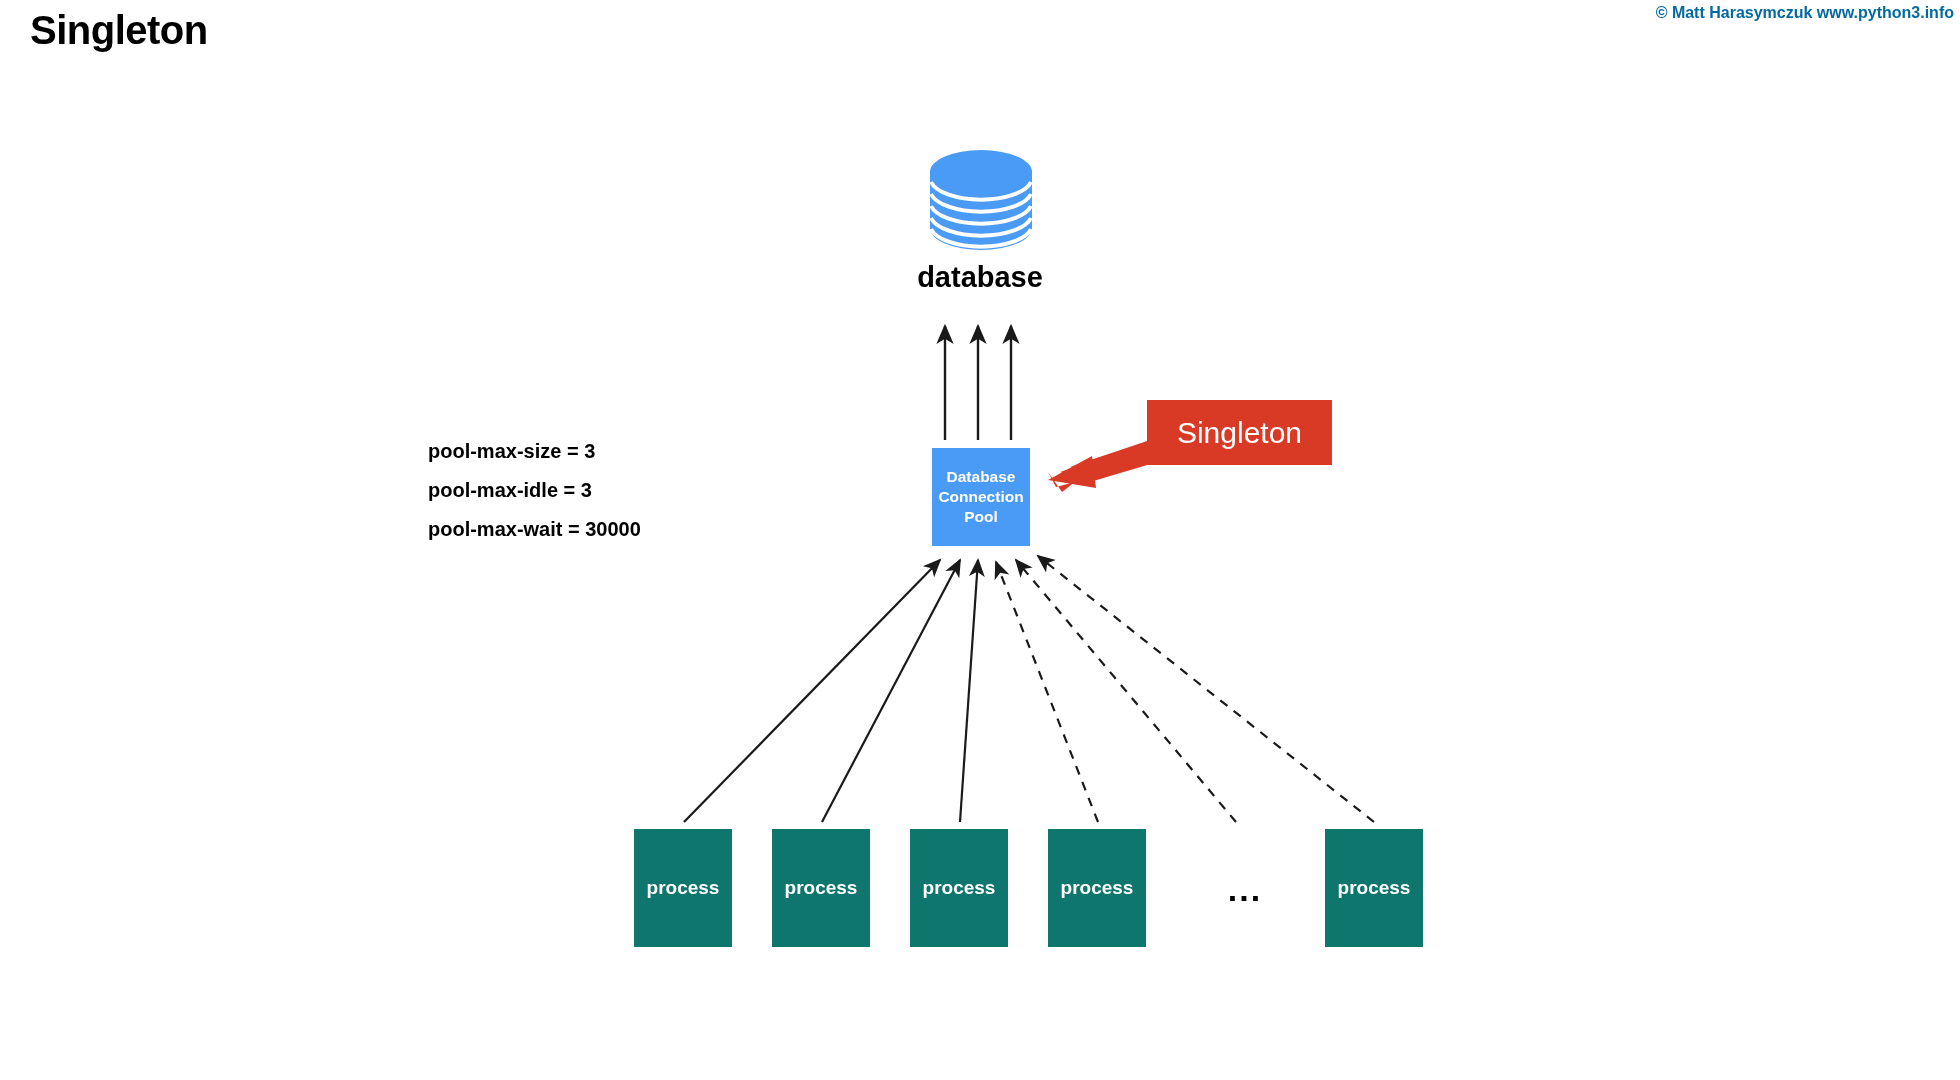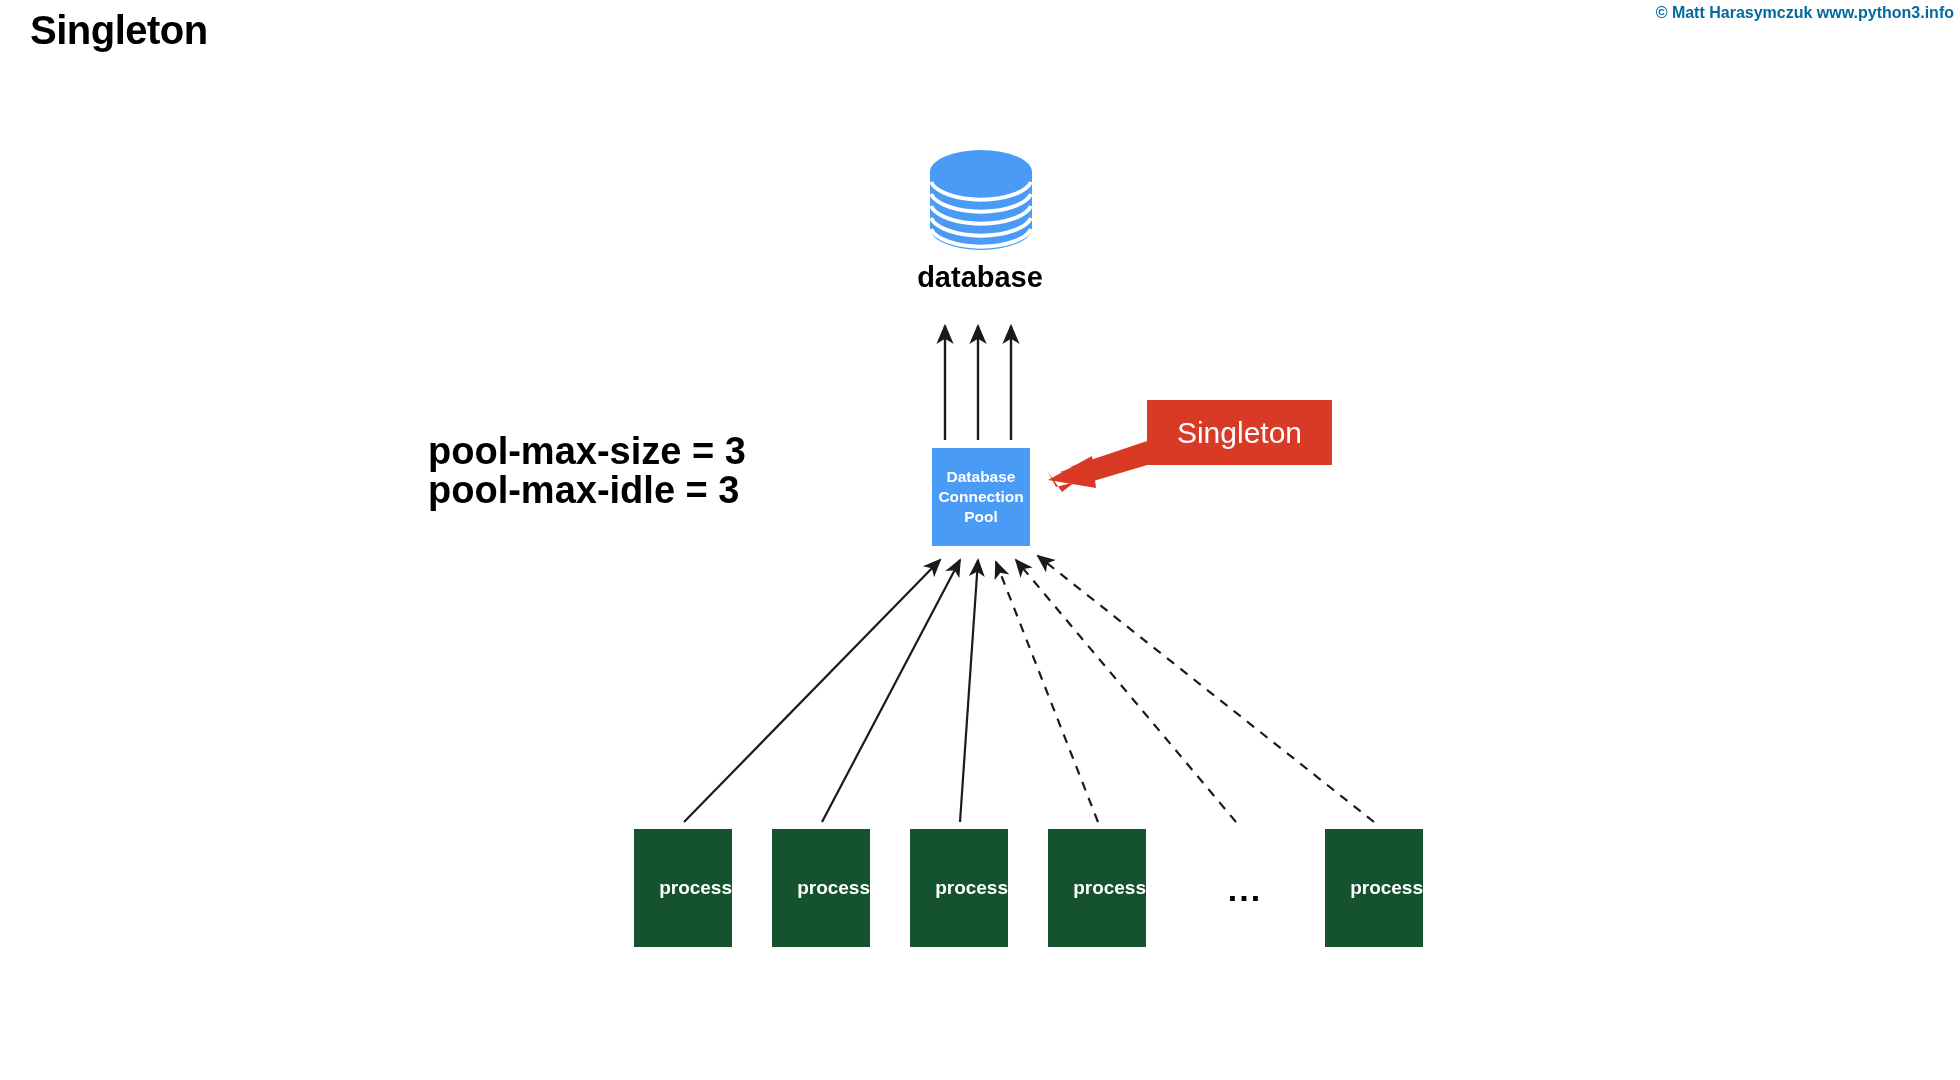--- a/index.html
+++ b/index.html
@@ -106,37 +106,37 @@
     font-size: 30px;
     font-weight: 400;
     white-space: nowrap;
   }
 
   
   #config-block {
     position: absolute;
     left: 428px;
     top: 432px;
-    font-size: 38px;
+    font-size: 20px;
     font-weight: 700;
     line-height: 39px;
     color: #000;
     white-space: nowrap;
   }
 
   
   .process-box {
     position: absolute;
     top: 829px;
     width: 98px;
     height: 118px;
-    background: #14532d;
+    background: #0f766e;
     display: flex;
     align-items: center;
-    justify-content: flex-end;
+    justify-content: center;
   }
   .process-box .process-text {
     color: #ffffff;
     font-size: 19px;
     font-weight: 700;
     white-space: nowrap;
   }
 
   #ellipsis-dots {
     position: absolute;
@@ -220,20 +220,21 @@
 Pool</span>
   </div>
 
   <div id="singleton-callout">
     <span class="callout-text">Singleton</span>
   </div>
 
   <div id="config-block">
     <div>pool-max-size = 3</div>
     <div>pool-max-idle = 3</div>
+    <div>pool-max-wait = 30000</div>
   </div>
 
   <div class="process-box" style="left:634px;">
     <span class="process-text">process</span>
   </div>
   <div class="process-box" style="left:772px;">
     <span class="process-text">process</span>
   </div>
   <div class="process-box" style="left:910px;">
     <span class="process-text">process</span>

